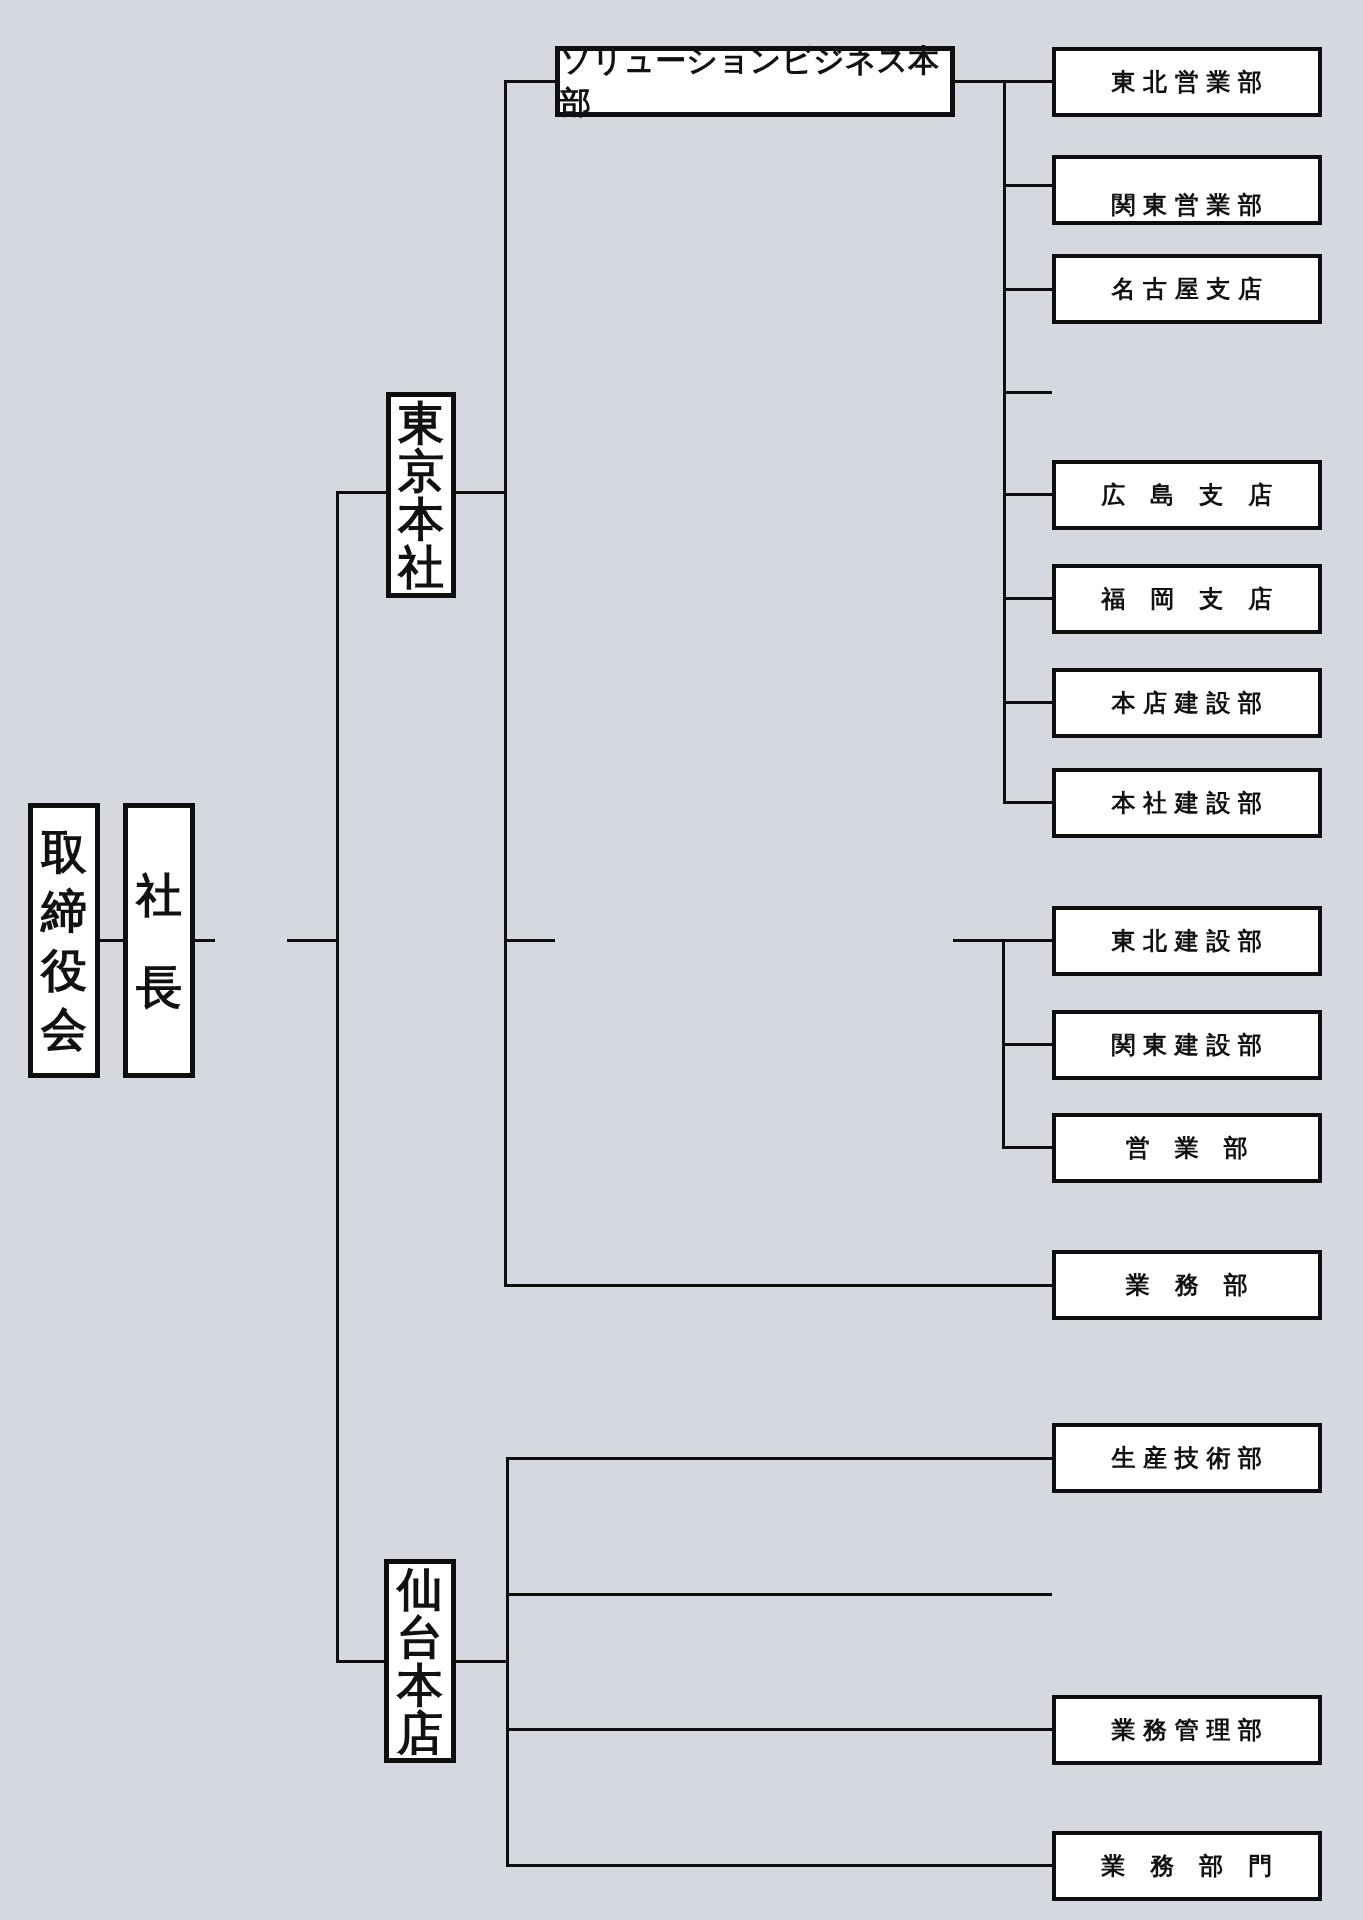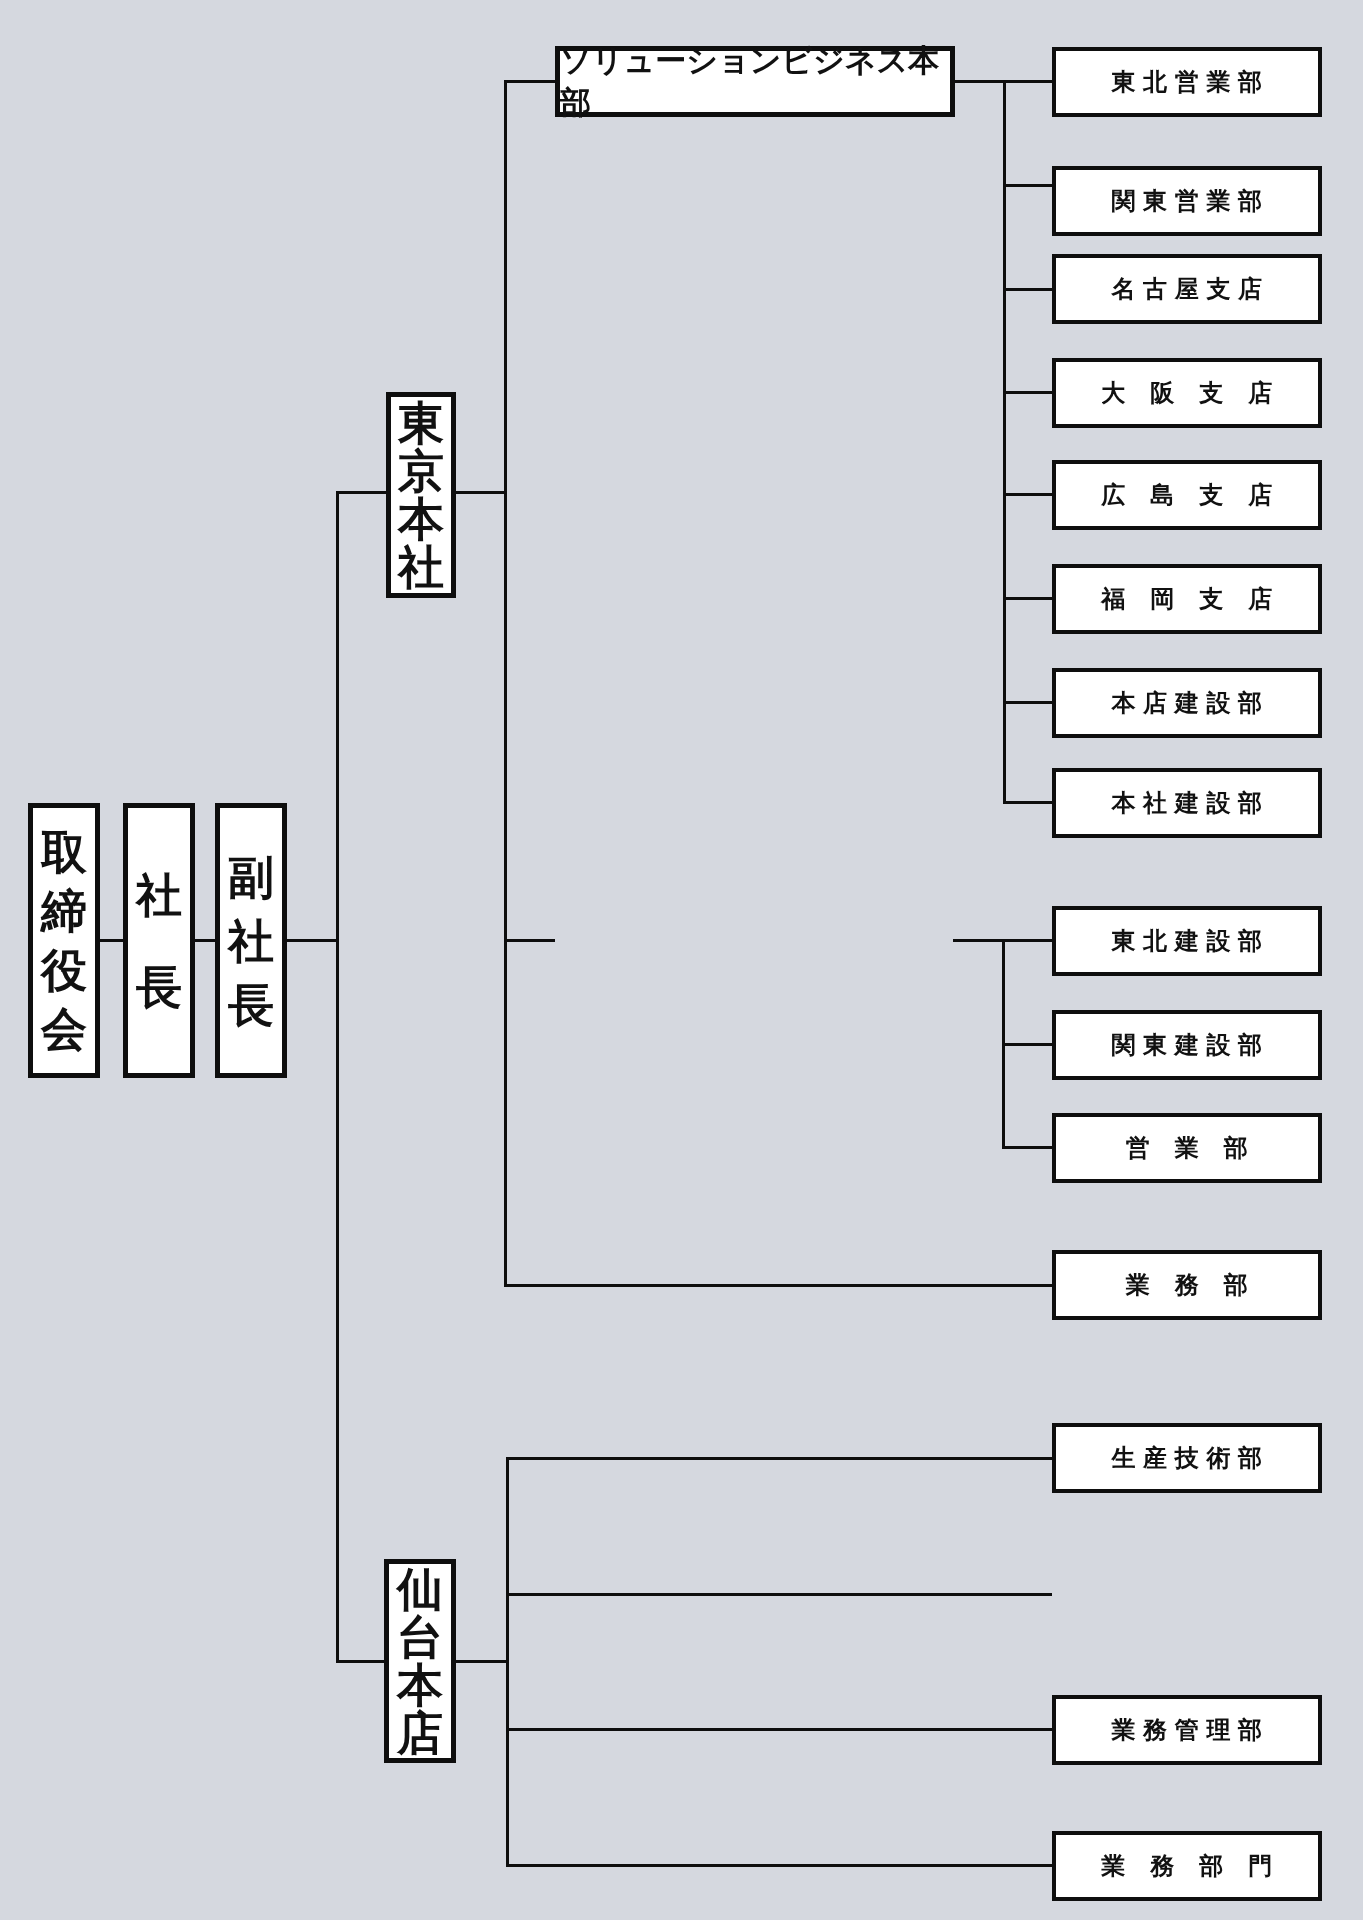--- a/index.html
+++ b/index.html
@@ -98,45 +98,39 @@
   <div class="line h" style="left:506px; top:1593px; width:546px;"></div>
   <div class="line h" style="left:506px; top:1728px; width:546px;"></div>
   <div class="line h" style="left:506px; top:1864px; width:546px;"></div>
 
   <div class="node vbox" style="left:28px; top:803px; width:72px; height:275px;">
     <span class="vtext lh50">取締役会</span>
   </div>
   <div class="node vbox" style="left:123px; top:803px; width:72px; height:275px;">
     <span class="vtext lh92">社長</span>
   </div>
-  <div class="node vbox" style="left:215px; top:803px; width:72px; height:275px;">
-    <span class="vtext lh64">副社長</span>
-  </div>
   <div class="node vbox" style="left:386px; top:392px; width:70px; height:206px;">
     <span class="vtext lh48">東京本社</span>
   </div>
   <div class="node vbox" style="left:384px; top:1559px; width:72px; height:204px;">
     <span class="vtext lh48">仙台本店</span>
   </div>
 
   <div class="node parentbox" style="left:555px; top:46px; width:400px; height:71px;">
     <span>ソリューションビジネス本部</span>
   </div>
 
   <div class="node child" style="left:1052px; top:47px;">
     <span>東 北 営 業 部</span>
   </div>
-  <div class="node child" style="left:1052px; top:166px;">
+  <div class="node child" style="left:1052px; top:155px;align-items:flex-end;">
     <span>関 東 営 業 部</span>
   </div>
   <div class="node child" style="left:1052px; top:254px;">
     <span>名 古 屋 支 店</span>
-  </div>
-  <div class="node child" style="left:1052px; top:358px;">
-    <span>大　阪　支　店</span>
   </div>
   <div class="node child" style="left:1052px; top:460px;">
     <span>広　島　支　店</span>
   </div>
   <div class="node child" style="left:1052px; top:564px;">
     <span>福　岡　支　店</span>
   </div>
   <div class="node child" style="left:1052px; top:668px;">
     <span>本 店 建 設 部</span>
   </div>

